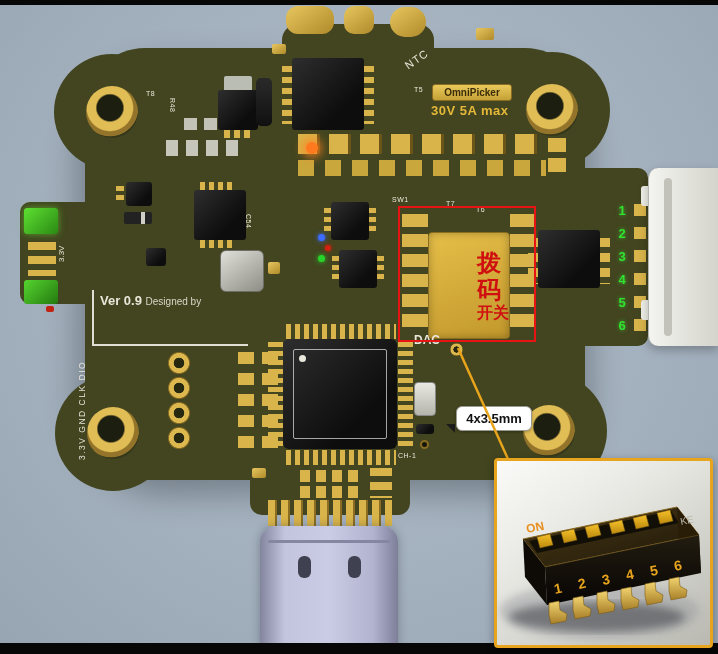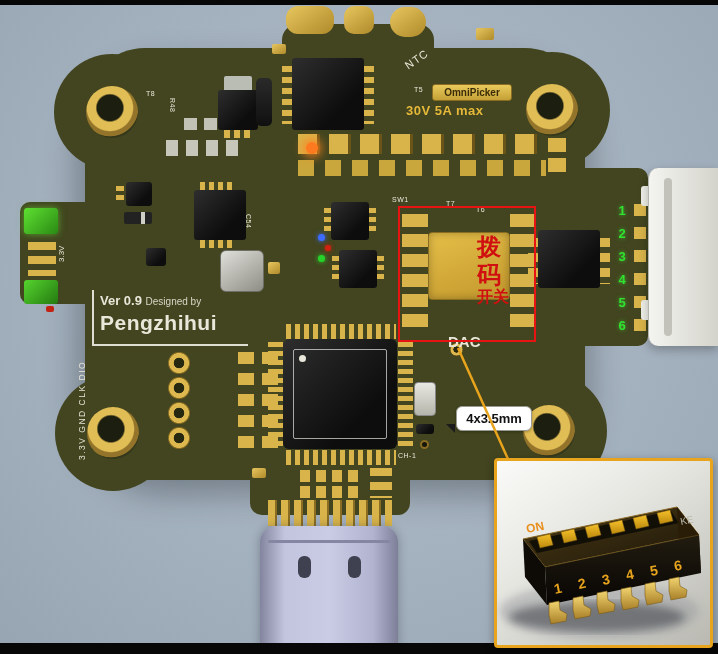--- a/index.html
+++ b/index.html
@@ -66,21 +66,21 @@
   <div class="cmp" style="left:166px;top:140px;width:72px;height:16px;background:repeating-linear-gradient(90deg,#c6c6ba 0 12px,transparent 12px 20px);"></div>
   <div class="cmp" style="left:184px;top:118px;width:34px;height:12px;background:repeating-linear-gradient(90deg,#c2c2b6 0 13px,transparent 13px 20px);"></div>
   <div class="cmp" style="left:298px;top:134px;width:248px;height:20px;background:repeating-linear-gradient(90deg,#d9b44a 0 19px,#6b5418 19px 22px,transparent 22px 31px);"></div>
   <div class="cmp" style="left:298px;top:160px;width:248px;height:16px;background:repeating-linear-gradient(90deg,#caa73c 0 16px,transparent 16px 27px);"></div>
   <div class="cmp" style="left:548px;top:138px;width:18px;height:40px;background:repeating-linear-gradient(180deg,#d9b44a 0 14px,transparent 14px 20px);"></div>
   <div class="led" style="left:306px;top:142px;width:12px;height:12px;background:#ff7a1e;box-shadow:0 0 10px 4px rgba(255,130,30,.75);"></div>
 
   <div class="cmp" style="left:432px;top:84px;width:80px;height:17px;border-radius:3px;border:1px solid #8a6d22;background:linear-gradient(180deg,#e9c95c,#c4a136);display:flex;align-items:center;justify-content:center;z-index:3;">
     <span style="font-size:10px;font-weight:bold;color:#3a2c08;">OmniPicker</span>
   </div>
-  <div class="silk" style="left:406px;top:104px;font-size:13px;font-weight:bold;color:#e6b83a;letter-spacing:.5px;">30V 5A max</div>
+  <div class="silk" style="left:431px;top:104px;font-size:13px;font-weight:bold;color:#e6b83a;letter-spacing:.5px;">30V 5A max</div>
 
   <div class="silk" style="left:404px;top:54px;font-size:11px;letter-spacing:1px;transform:rotate(-35deg);">NTC</div>
   <div class="silk tiny" style="left:414px;top:86px;">T5</div>
   <div class="silk tiny" style="left:146px;top:90px;">T8</div>
   <div class="silk tiny" style="left:176px;top:98px;width:26px;transform:rotate(90deg);transform-origin:left top;">R48</div>
   <div class="silk" style="left:58px;top:262px;width:34px;font-size:8px;transform:rotate(-90deg);transform-origin:left top;">3.3V</div>
 
   <div class="cmp" style="left:24px;top:208px;width:34px;height:26px;border-radius:3px;background:linear-gradient(135deg,#5ee032,#2a8a14);box-shadow:0 0 7px rgba(110,255,60,.5);"></div>
   <div class="cmp" style="left:28px;top:242px;width:28px;height:34px;background:repeating-linear-gradient(180deg,#d9b44a 0 8px,transparent 8px 14px);"></div>
   <div class="cmp" style="left:24px;top:280px;width:34px;height:24px;border-radius:3px;background:linear-gradient(135deg,#55d42e,#247a10);"></div>
@@ -103,29 +103,29 @@
   <div class="cmp" style="left:369px;top:208px;width:7px;height:26px;background:repeating-linear-gradient(180deg,#d9b44a 0 5px,transparent 5px 9px);"></div>
   <div class="cmp" style="left:332px;top:256px;width:7px;height:26px;background:repeating-linear-gradient(180deg,#d9b44a 0 5px,transparent 5px 9px);"></div>
   <div class="cmp chip" style="left:339px;top:250px;width:38px;height:38px;"></div>
   <div class="cmp" style="left:377px;top:256px;width:7px;height:26px;background:repeating-linear-gradient(180deg,#d9b44a 0 5px,transparent 5px 9px);"></div>
   <div class="led" style="left:318px;top:234px;width:7px;height:7px;background:#3d6bff;box-shadow:0 0 5px #3d6bff;"></div>
   <div class="led" style="left:325px;top:245px;width:6px;height:6px;background:#d02211;box-shadow:0 0 4px #d02211;"></div>
   <div class="led" style="left:318px;top:255px;width:7px;height:7px;background:#27d32a;box-shadow:0 0 5px #27d32a;"></div>
 
   <div class="cmp" style="left:402px;top:214px;width:26px;height:120px;background:repeating-linear-gradient(180deg,#d9b44a 0 13px,transparent 13px 20px);"></div>
   <div class="cmp" style="left:510px;top:214px;width:26px;height:120px;background:repeating-linear-gradient(180deg,#d9b44a 0 13px,transparent 13px 20px);"></div>
-  <div class="cmp" style="left:428px;top:232px;width:82px;height:68px;border-radius:4px;border:1px solid #8a6d1e;background:linear-gradient(160deg,#e5be48,#c2982c);box-shadow:inset 0 0 8px rgba(0,0,0,.28);display:flex;flex-direction:column;align-items:center;justify-content:space-between;z-index:2;padding-left:48px;">
+  <div class="cmp" style="left:428px;top:232px;width:82px;height:107px;border-radius:4px;border:1px solid #8a6d1e;background:linear-gradient(160deg,#e5be48,#c2982c);box-shadow:inset 0 0 8px rgba(0,0,0,.28);display:flex;flex-direction:column;align-items:center;justify-content:center;z-index:2;padding-left:48px;">
     <span style="font-size:24px;font-weight:bold;color:#d01010;line-height:1.15;">拨码</span>
     <span style="font-size:16px;font-weight:bold;color:#d01010;line-height:1.15;">开关</span>
   </div>
   <div class="abs" style="left:398px;top:206px;width:138px;height:136px;border:2px solid #e81414;z-index:4;"></div>
   <div class="silk tiny" style="left:392px;top:196px;">SW1</div>
   <div class="silk tiny" style="left:446px;top:200px;">T7</div>
   <div class="silk tiny" style="left:476px;top:206px;">T6</div>
-  <div class="silk" style="left:448px;top:334px;font-size:15px;font-weight:bold;">DAC</div>
+  <div class="silk" style="left:414px;top:334px;font-size:12px;font-weight:bold;">DAC</div>
   <div class="pad-hole" style="left:450px;top:343px;width:13px;height:13px;"></div>
 
   <div class="cmp" style="left:528px;top:238px;width:10px;height:46px;background:repeating-linear-gradient(180deg,#d9b44a 0 9px,transparent 9px 15px);"></div>
   <div class="cmp chip" style="left:538px;top:230px;width:62px;height:58px;"></div>
   <div class="cmp" style="left:600px;top:238px;width:10px;height:46px;background:repeating-linear-gradient(180deg,#d9b44a 0 9px,transparent 9px 15px);"></div>
 
   <div class="green-num" style="left:614px;top:203px;">1</div>
   <div class="green-num" style="left:614px;top:226px;">2</div>
   <div class="green-num" style="left:614px;top:249px;">3</div>
   <div class="green-num" style="left:614px;top:272px;">4</div>
@@ -136,21 +136,20 @@
   <div class="cmp" style="left:641px;top:186px;width:10px;height:20px;background:#eeeee8;border-radius:3px;"></div>
   <div class="cmp" style="left:641px;top:300px;width:10px;height:20px;background:#eeeee8;border-radius:3px;"></div>
   <div class="cmp shadowed" style="left:648px;top:168px;width:70px;height:178px;border-radius:10px 0 0 10px;background:linear-gradient(90deg,#f4f4f0,#d4d4cc);border-left:1px solid #b5b5ad;"></div>
   <div class="cmp" style="left:664px;top:178px;width:8px;height:158px;background:#c2c2ba;border-radius:4px;z-index:3;"></div>
 
   <div class="abs" style="left:92px;top:290px;width:156px;height:56px;border-left:2px solid rgba(240,240,230,.9);border-bottom:2px solid rgba(240,240,230,.9);z-index:3;"></div>
   <div class="silk" style="left:100px;top:294px;font-size:13px;">
     <span style="font-weight:bold;">Ver 0.9</span>
     <span style="font-size:10px;color:#d9d7c8;">Designed by</span>
   </div>
-  <div class="silk" style="left:100px;top:312px;font-size:21px;font-weight:bold;letter-spacing:.5px;">Pengzhihui</div>
 
   <div class="silk" style="left:78px;top:460px;width:118px;font-size:8.5px;letter-spacing:1.5px;transform:rotate(-90deg);transform-origin:left top;">3.3V GND CLK DIO</div>
   <div class="pad-hole" style="left:168px;top:352px;width:22px;height:22px;"></div>
   <div class="pad-hole" style="left:168px;top:377px;width:22px;height:22px;"></div>
   <div class="pad-hole" style="left:168px;top:402px;width:22px;height:22px;"></div>
   <div class="pad-hole" style="left:168px;top:427px;width:22px;height:22px;"></div>
   <div class="cmp" style="left:238px;top:352px;width:16px;height:104px;background:repeating-linear-gradient(180deg,#d9b44a 0 12px,transparent 12px 21px);"></div>
   <div class="cmp" style="left:262px;top:352px;width:16px;height:104px;background:repeating-linear-gradient(180deg,#d9b44a 0 12px,transparent 12px 21px);"></div>
 
   <div class="cmp" style="left:286px;top:324px;width:110px;height:15px;background:repeating-linear-gradient(90deg,#d9b44a 0 5px,transparent 5px 9px);"></div>

